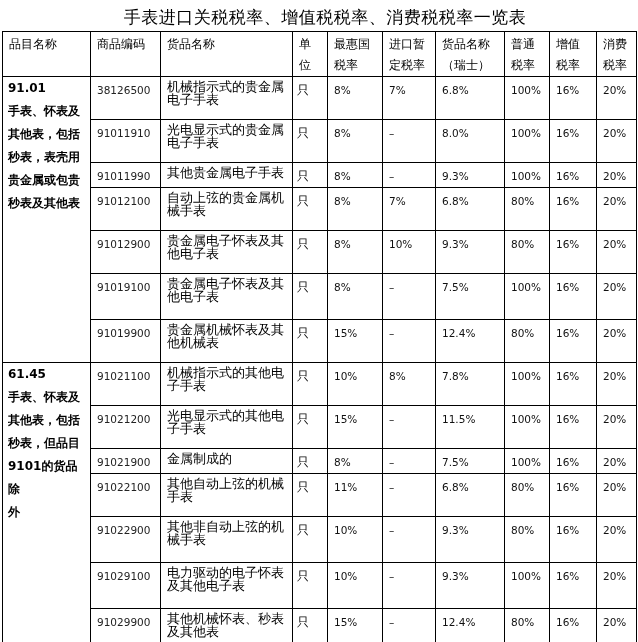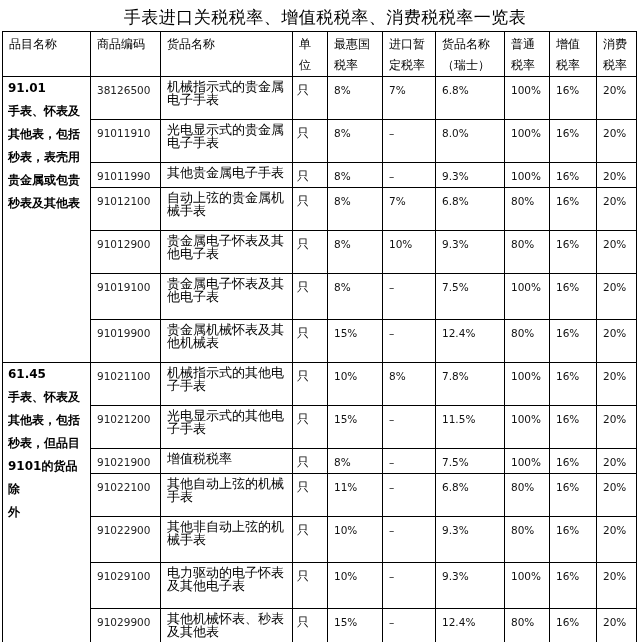--- a/index.html
+++ b/index.html
@@ -167,21 +167,21 @@
       <td class="unit">只</td>
       <td class="num">15%</td>
       <td class="num">–</td>
       <td class="num">11.5%</td>
       <td class="num">100%</td>
       <td class="num">16%</td>
       <td class="num">20%</td>
     </tr>
     <tr class="h1">
       <td class="code">91021900</td>
-      <td class="name">增值税税率</td>
+      <td class="name">金属制成的</td>
       <td class="unit">只</td>
       <td class="num">8%</td>
       <td class="num">–</td>
       <td class="num">7.5%</td>
       <td class="num">100%</td>
       <td class="num">16%</td>
       <td class="num">20%</td>
     </tr>
     <tr class="h2">
       <td class="code">91022100</td>

